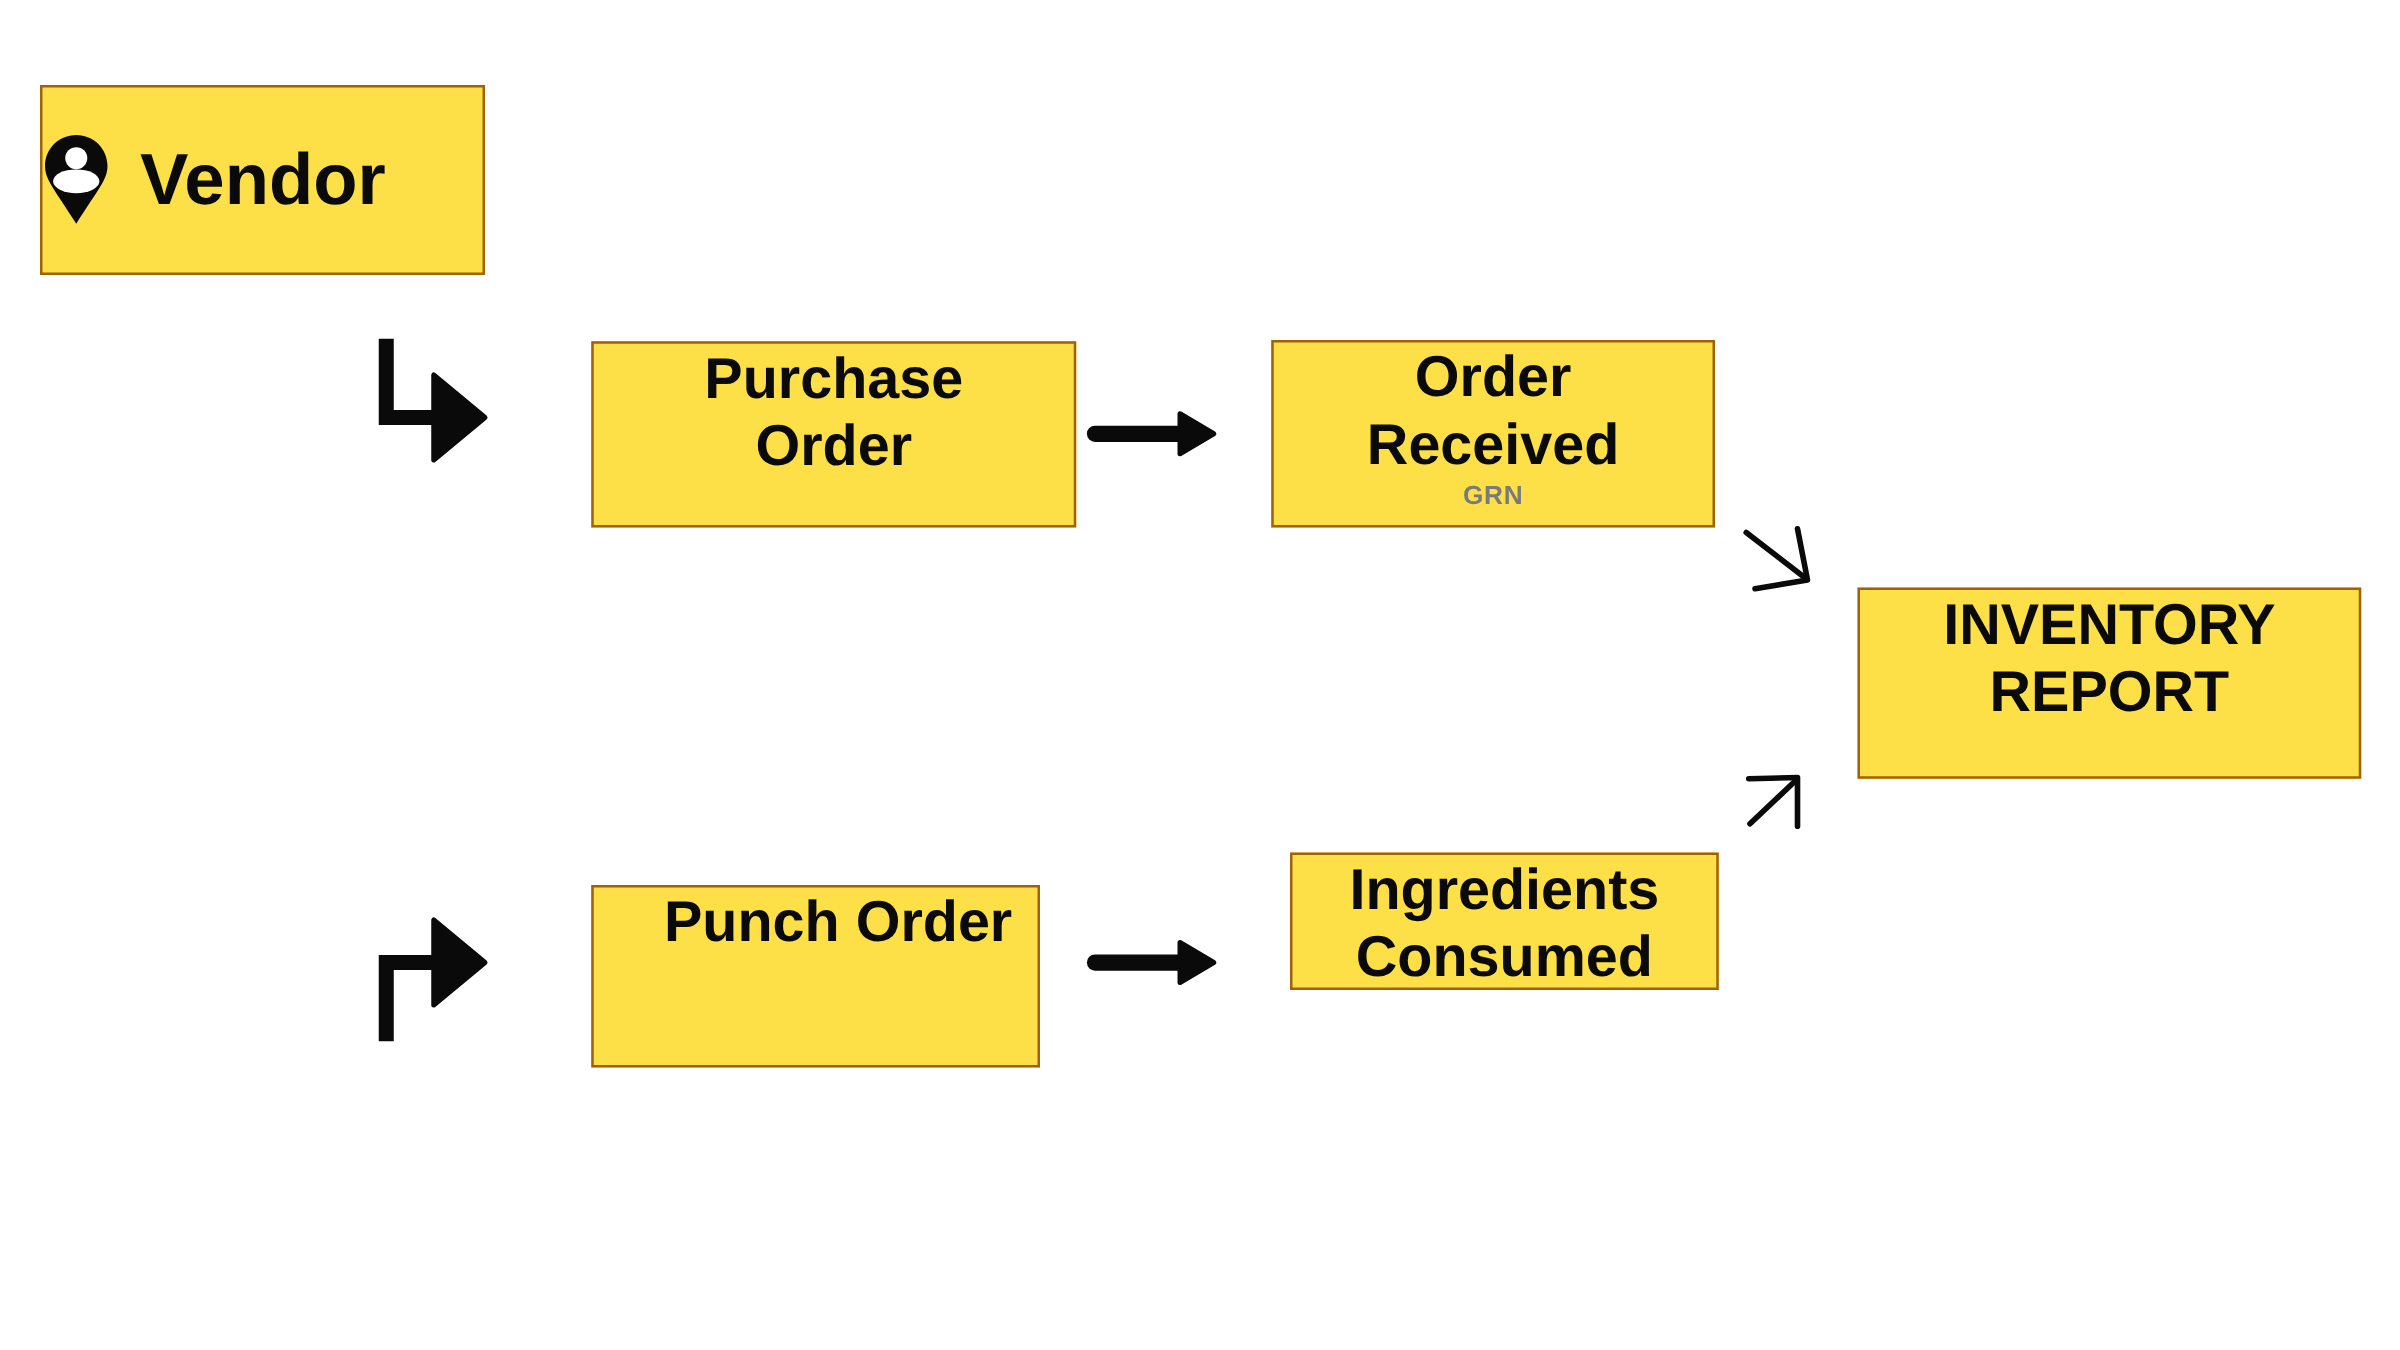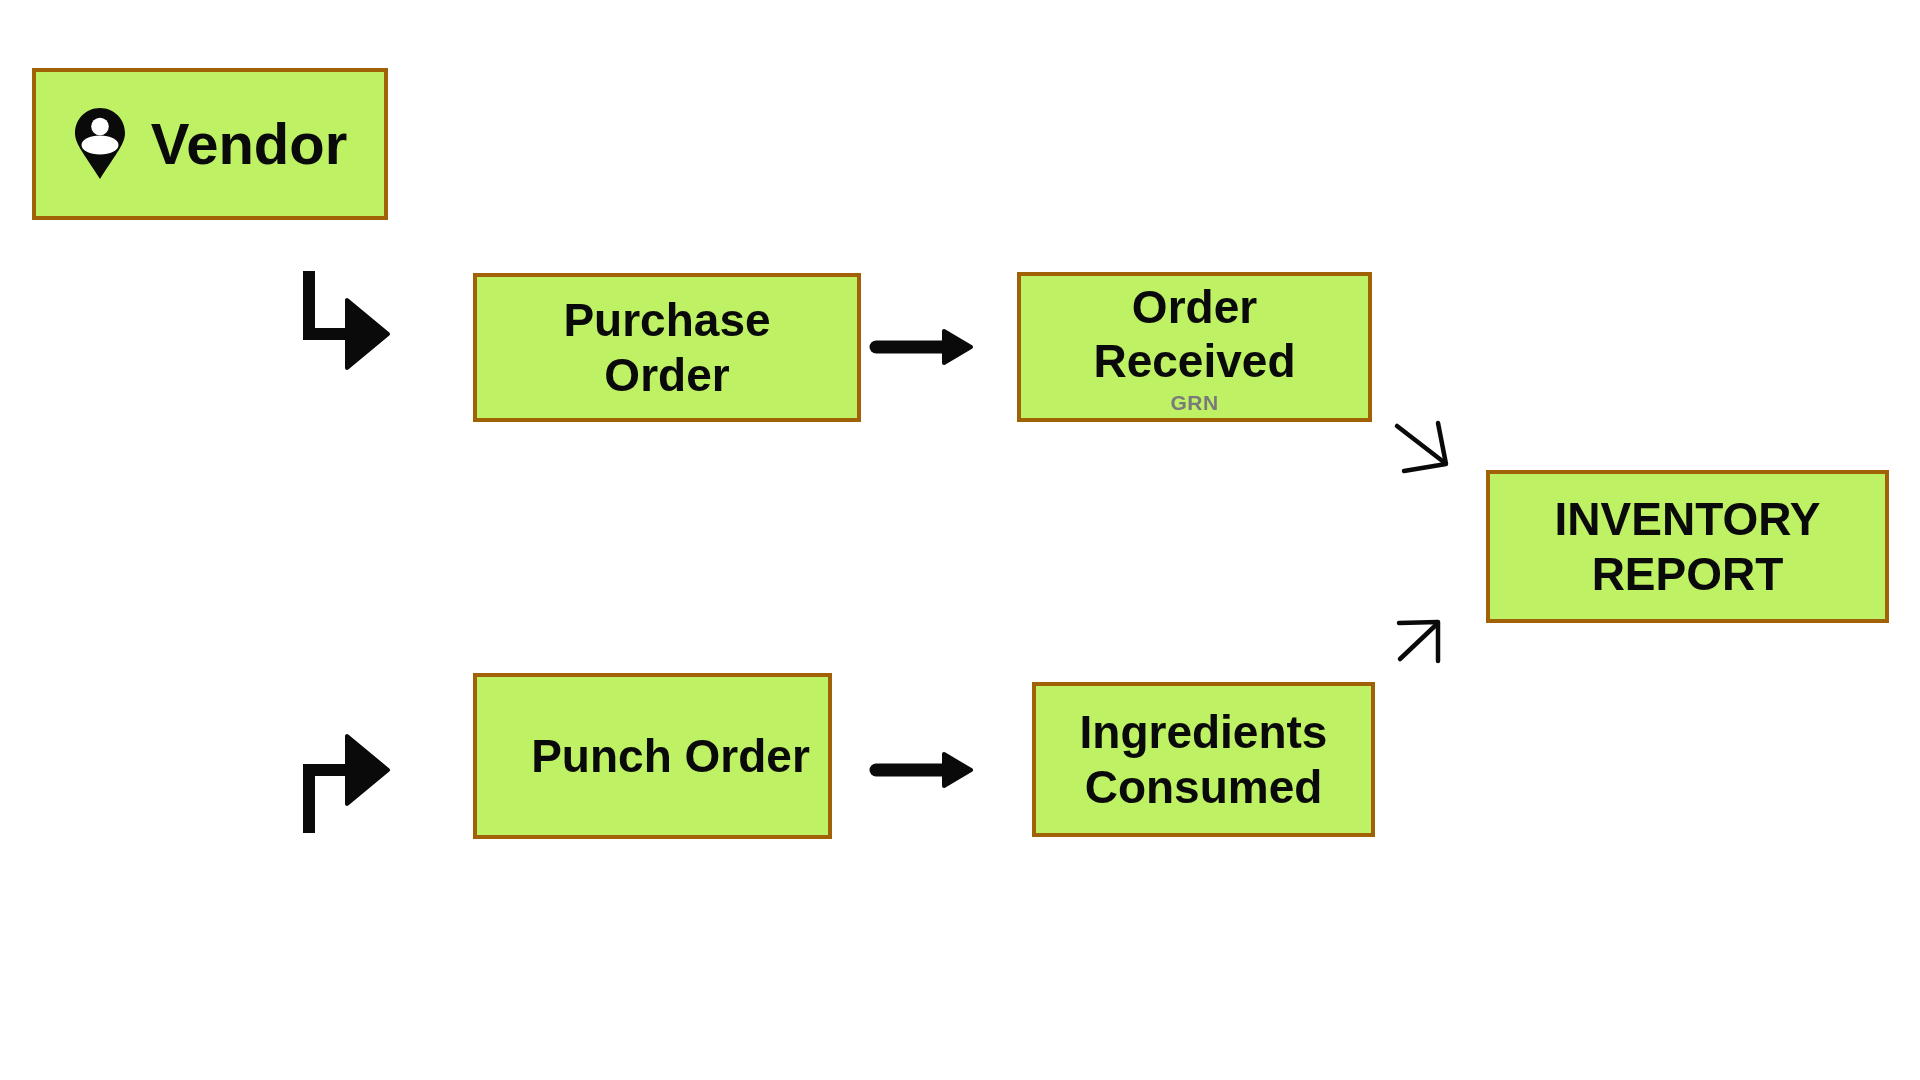--- a/index.html
+++ b/index.html
@@ -11,26 +11,25 @@
     position: relative;
     width: 1920px;
     height: 1080px;
     background: #ffffff;
     overflow: hidden;
     font-family: "Liberation Sans", sans-serif;
     color: #0a0a0a;
   }
   .node {
     position: absolute;
-    background: #bef264;
-    border: 4px solid #a16207;
+    background: #fde047;
+    border: 2px solid #a16207;
     box-sizing: border-box;
     display: flex;
     align-items: center;
-    justify-content: center;
     flex-direction: column;
     text-align: center;
   }
   .node .label {
     font-weight: 700;
     font-size: 46px;
     line-height: 1.18;
     white-space: pre-line;
     color: #0a0a0a;
   }
@@ -53,22 +52,22 @@
   .icon {
     display: inline-flex;
     align-items: center;
     justify-content: center;
   }
   
   #node-vendor              { left: 32px;   top: 68px;  width: 356px; height: 152px; }
   #node-purchase-order      { left: 473px;  top: 273px; width: 388px; height: 149px; }
   #node-order-received      { left: 1017px; top: 272px; width: 355px; height: 150px; }
   #node-inventory-report    { left: 1486px; top: 470px; width: 403px; height: 153px; }
-  #node-punch-order         { left: 473px;  top: 673px; width: 359px; height: 166px; padding-left: 36px; }
-  #node-ingredients-consumed{ left: 1032px; top: 682px; width: 343px; height: 155px; }
+  #node-punch-order         { left: 473px;  top: 708px; width: 359px; height: 146px; padding-left: 36px; }
+  #node-ingredients-consumed{ left: 1032px; top: 682px; width: 343px; height: 110px; }
   #node-pos                 { left: 33px;   top: 858px; width: 357px; height: 152px; }
 
   svg.arrow-layer {
     position: absolute;
     left: 0; top: 0;
     width: 1920px;
     height: 1080px;
     pointer-events: none;
   }
   .thick-stroke {

